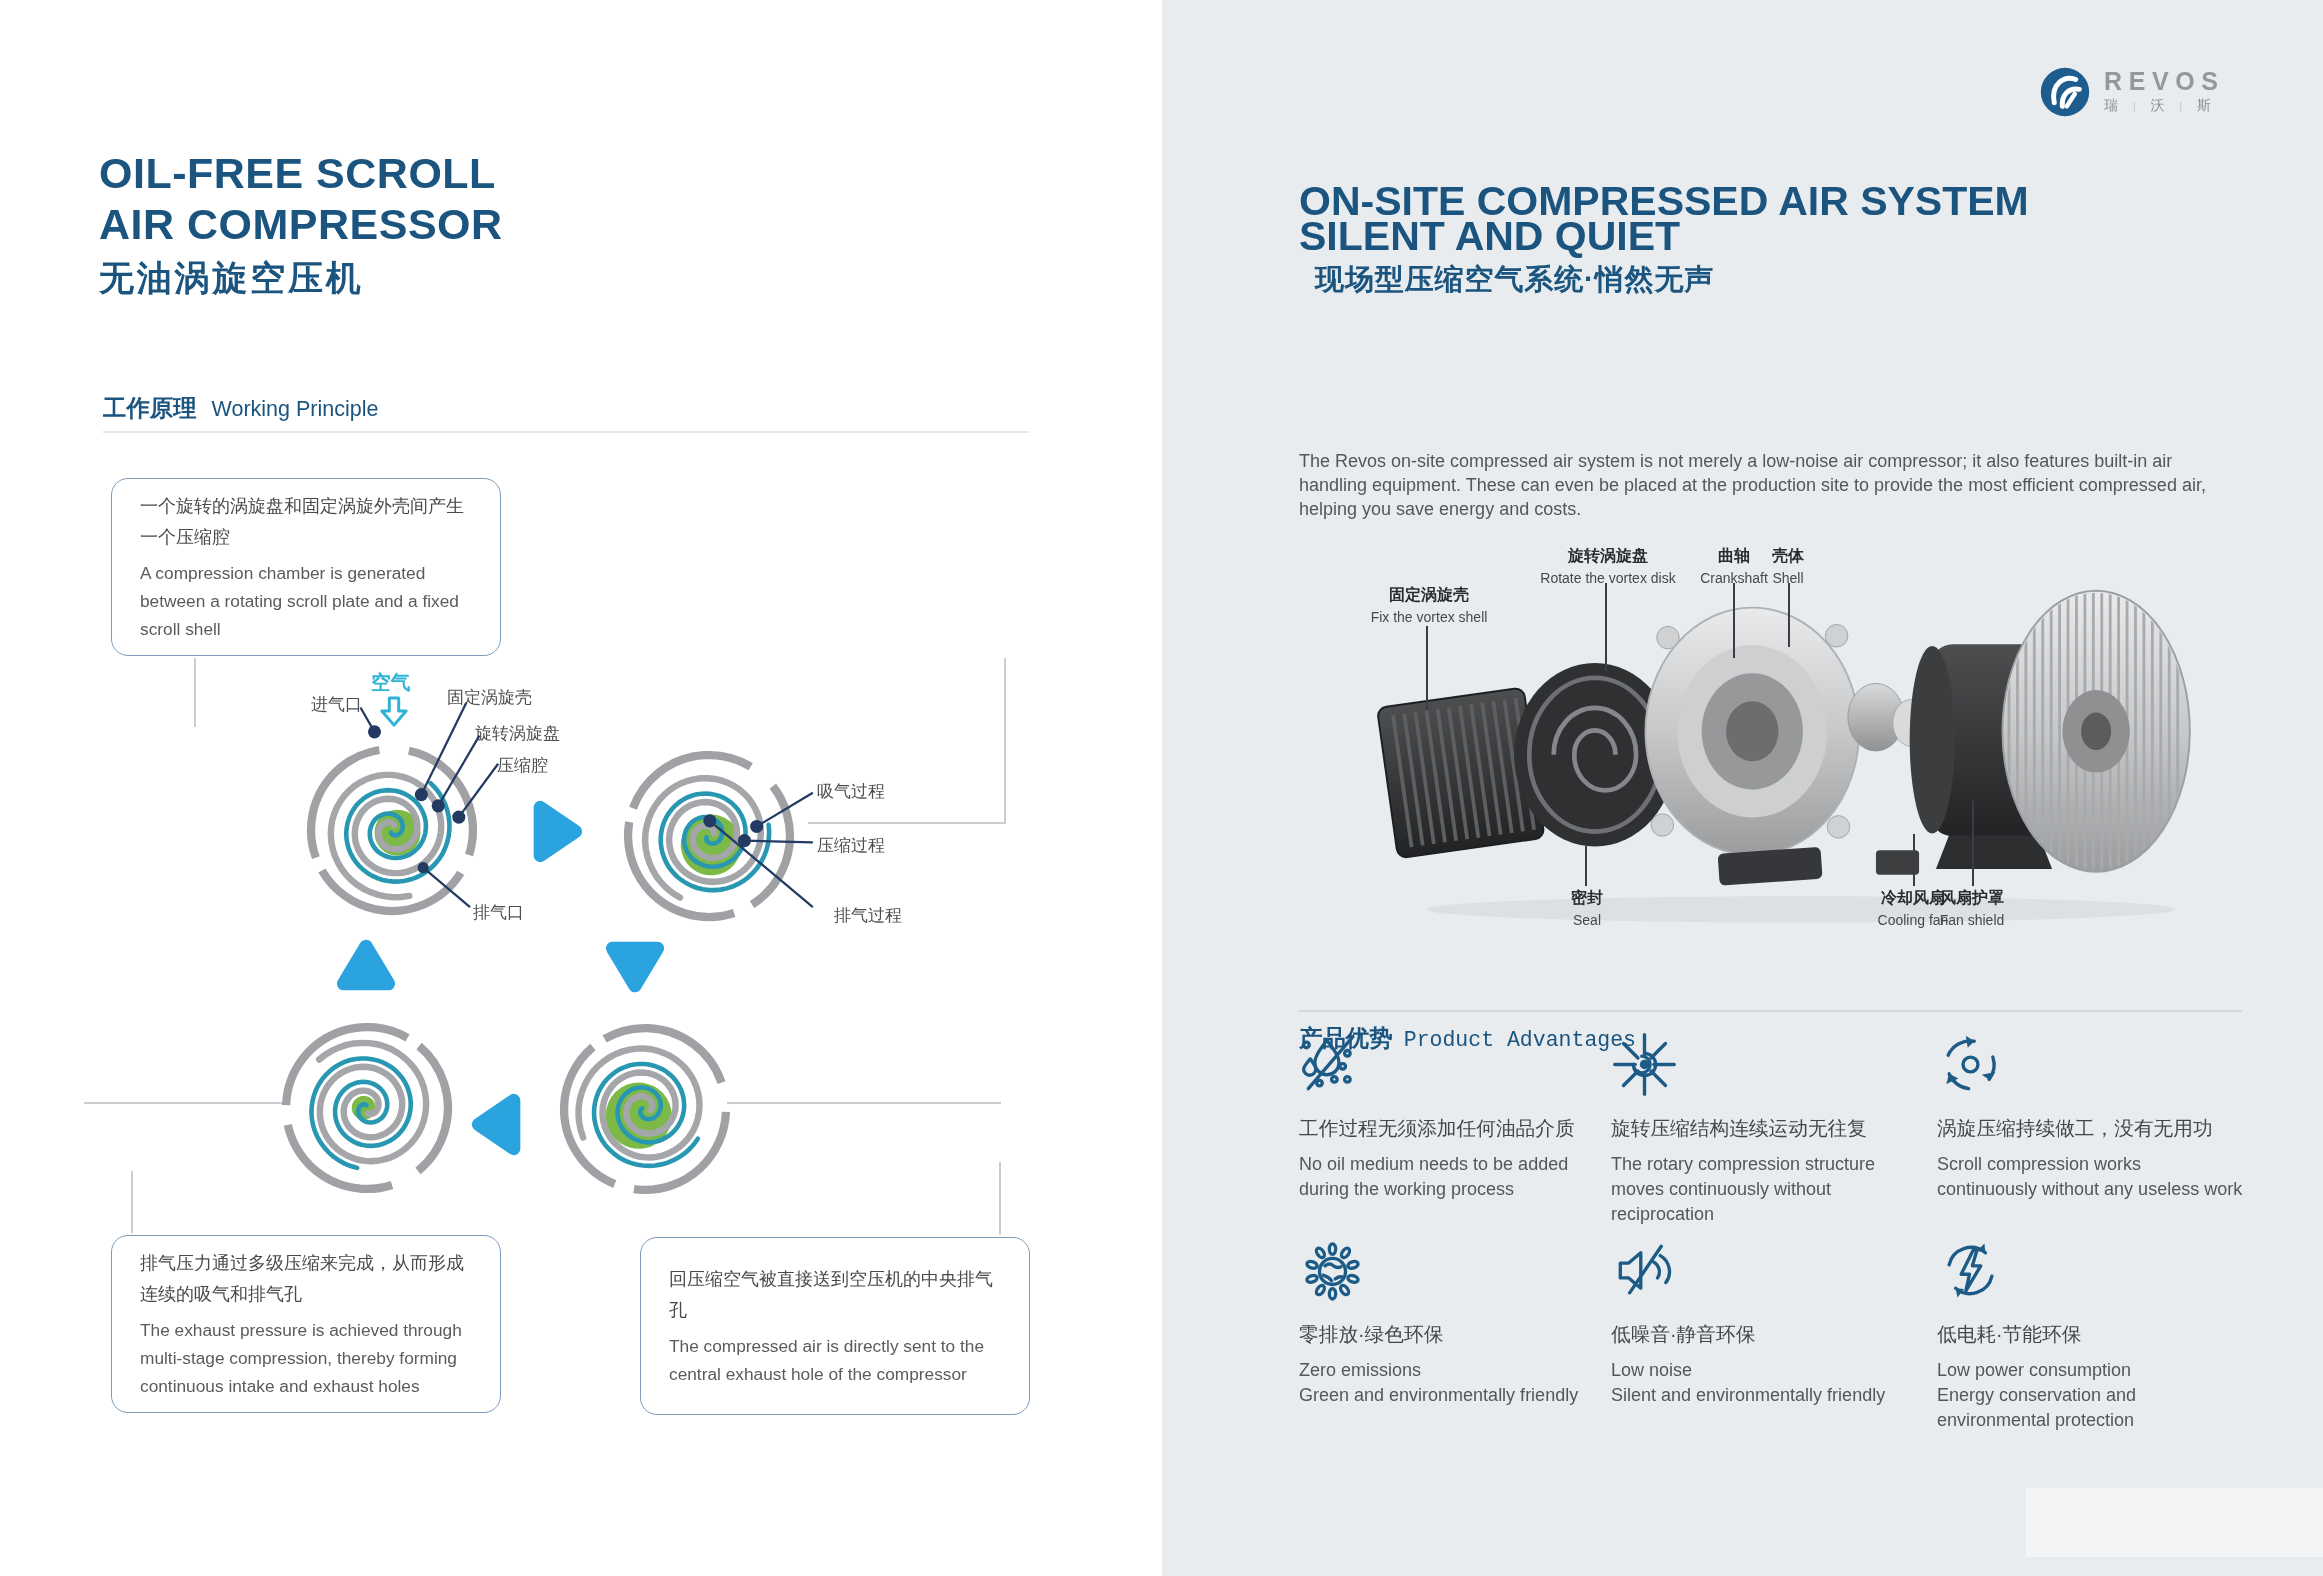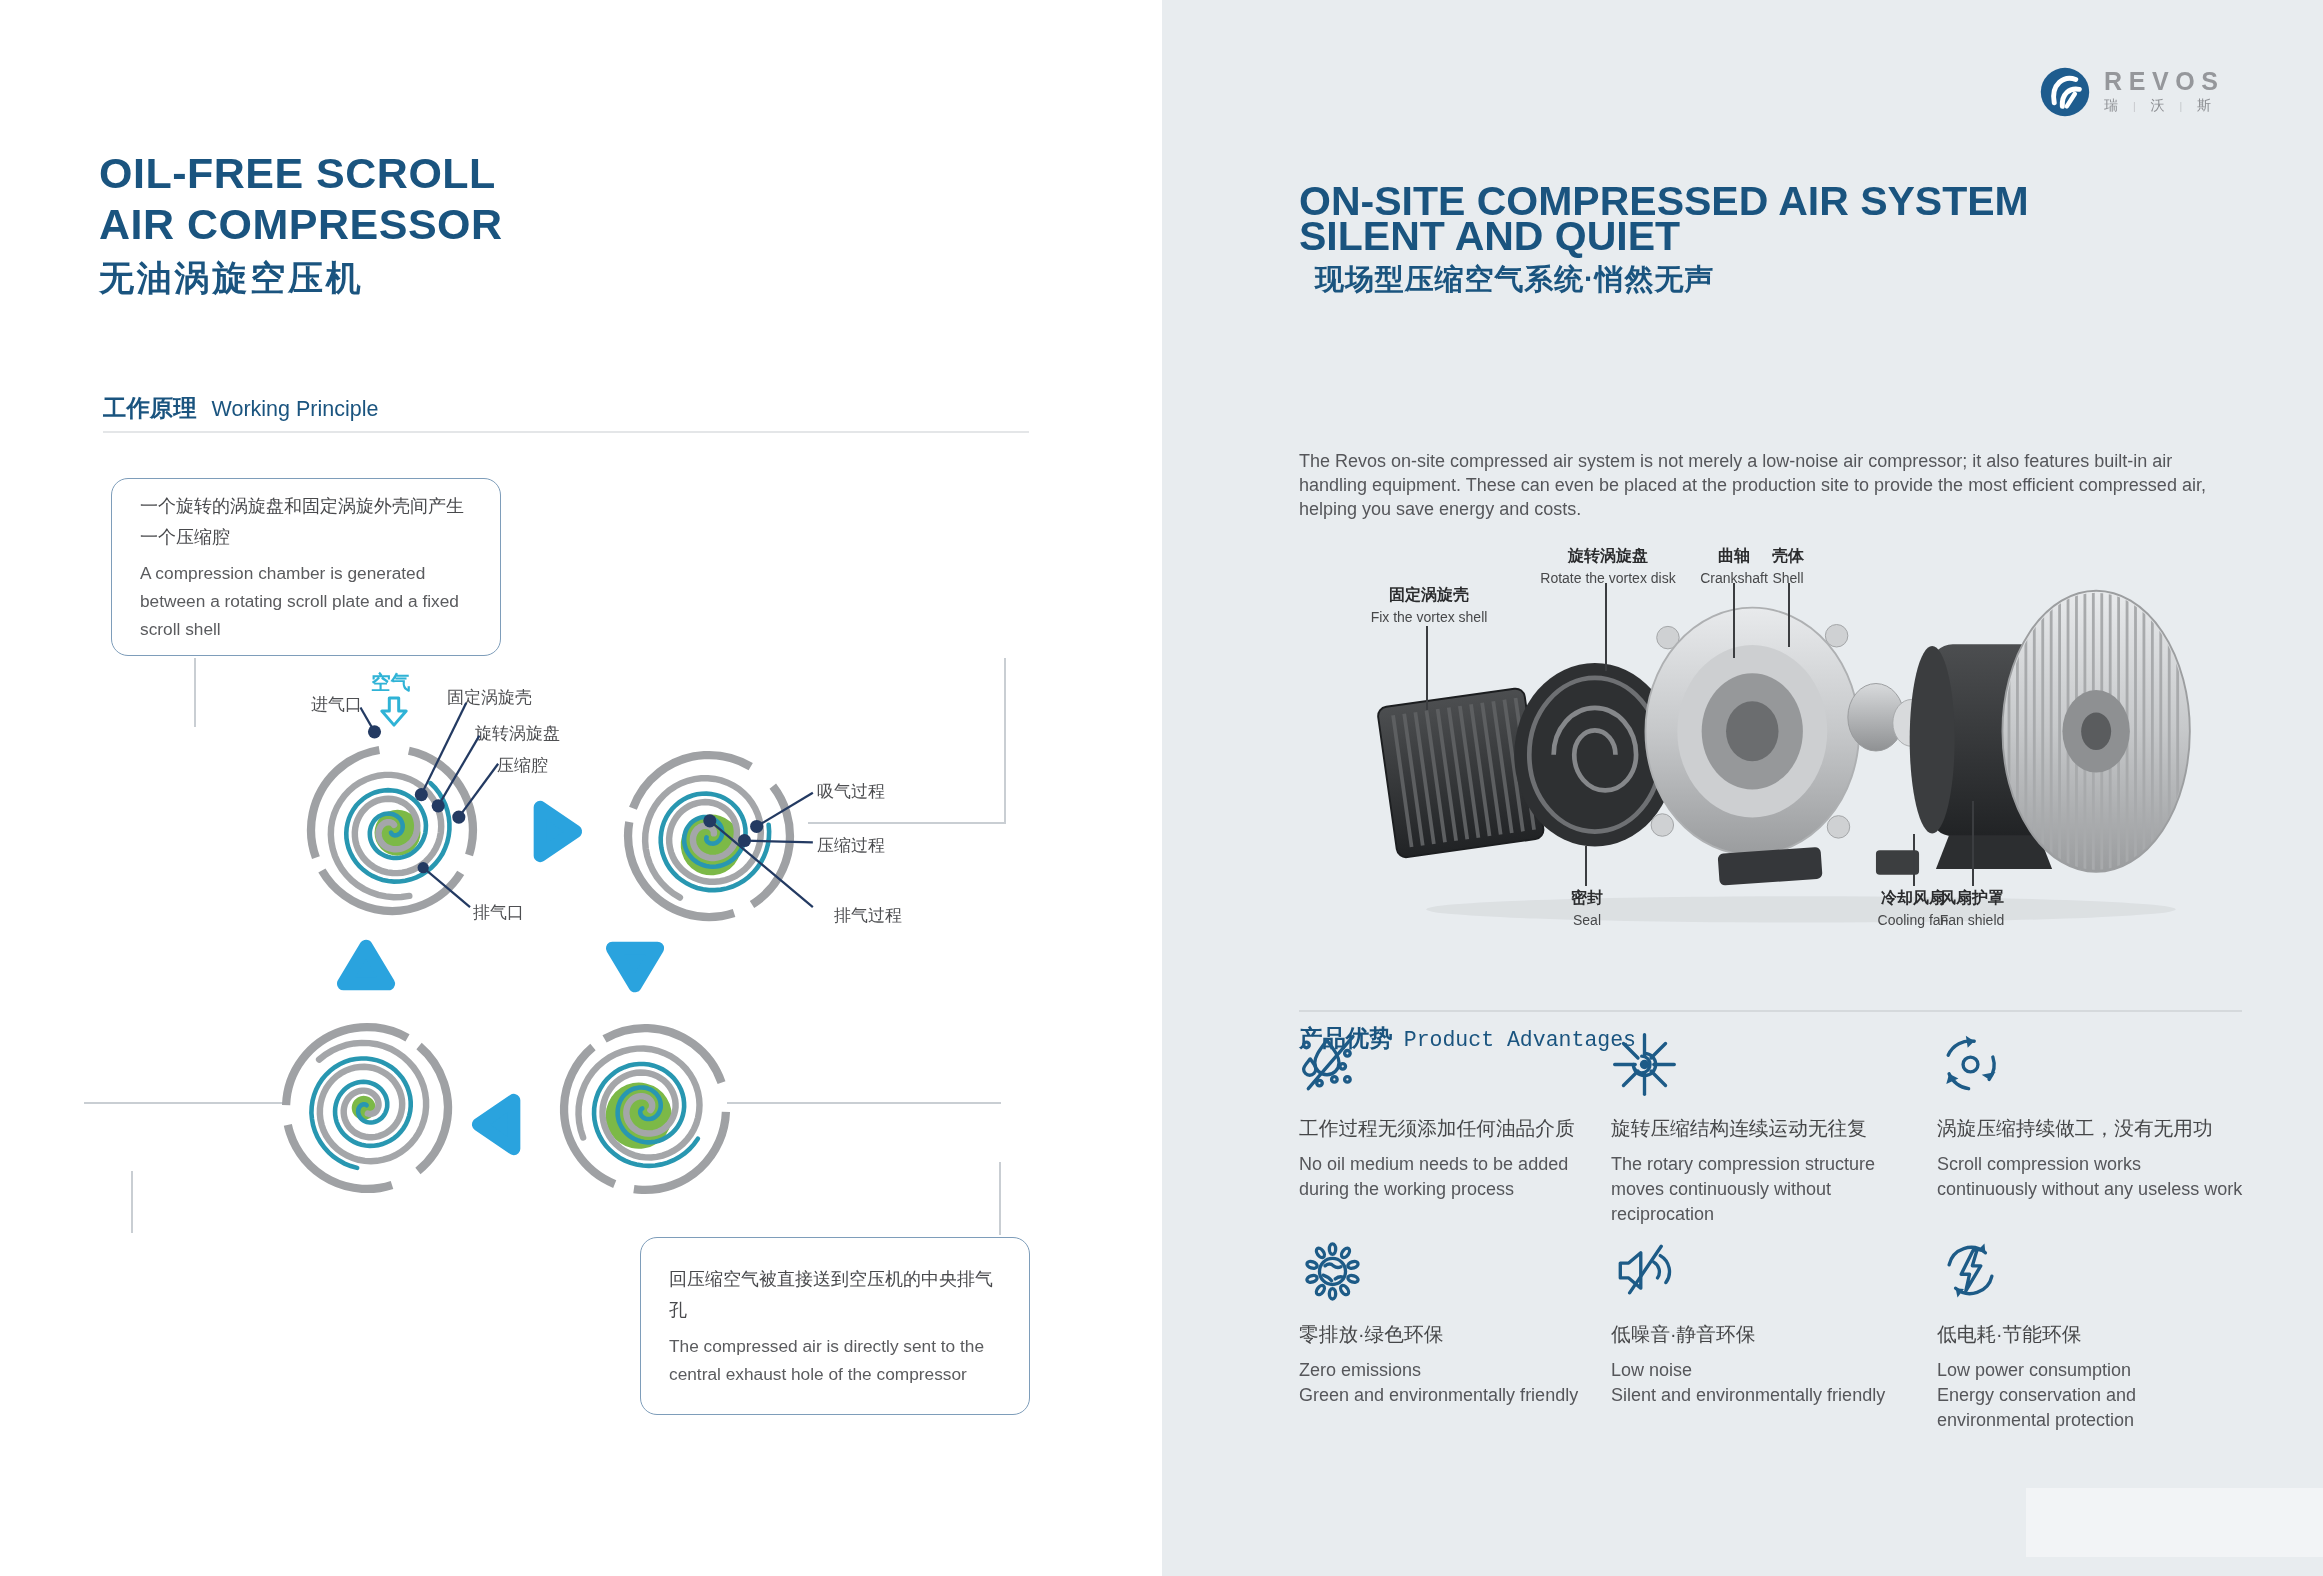--- a/index.html
+++ b/index.html
@@ -75,20 +75,24 @@
   <div class="abs title-cn">无油涡旋空压机</div>
 
   <div class="abs section-hdr">
     <span class="cn">工作原理</span><span class="en">Working Principle</span>
   </div>
   <div class="abs rule1"></div>
 
   <div class="note-box" style="left:111px;top:478px;">
     <p class="box-cn">一个旋转的涡旋盘和固定涡旋外壳间产生一个压缩腔</p>
     <p class="box-en">A compression chamber is generated between a rotating scroll plate and a fixed scroll shell</p>
+  </div>
+  <div class="note-box" style="left:111px;top:1235px;">
+    <p class="box-cn">排气压力通过多级压缩来完成，从而形成连续的吸气和排气孔</p>
+    <p class="box-en">The exhaust pressure is achieved through multi-stage compression, thereby forming continuous intake and exhaust holes</p>
   </div>
   <div class="note-box" style="left:640px;top:1237px;">
     <p class="box-cn">回压缩空气被直接送到空压机的中央排气孔</p>
     <p class="box-en">The compressed air is directly sent to the central exhaust hole of the compressor</p>
   </div>
 
   <div class="conn" style="left:194px;top:658px;width:1.9px;height:69px;"></div>
   <div class="conn" style="left:1004px;top:658px;width:1.9px;height:166px;"></div>
   <div class="conn" style="left:808px;top:822px;width:198px;height:1.9px;"></div>
   <div class="conn" style="left:131px;top:1171px;width:1.9px;height:62px;"></div>

